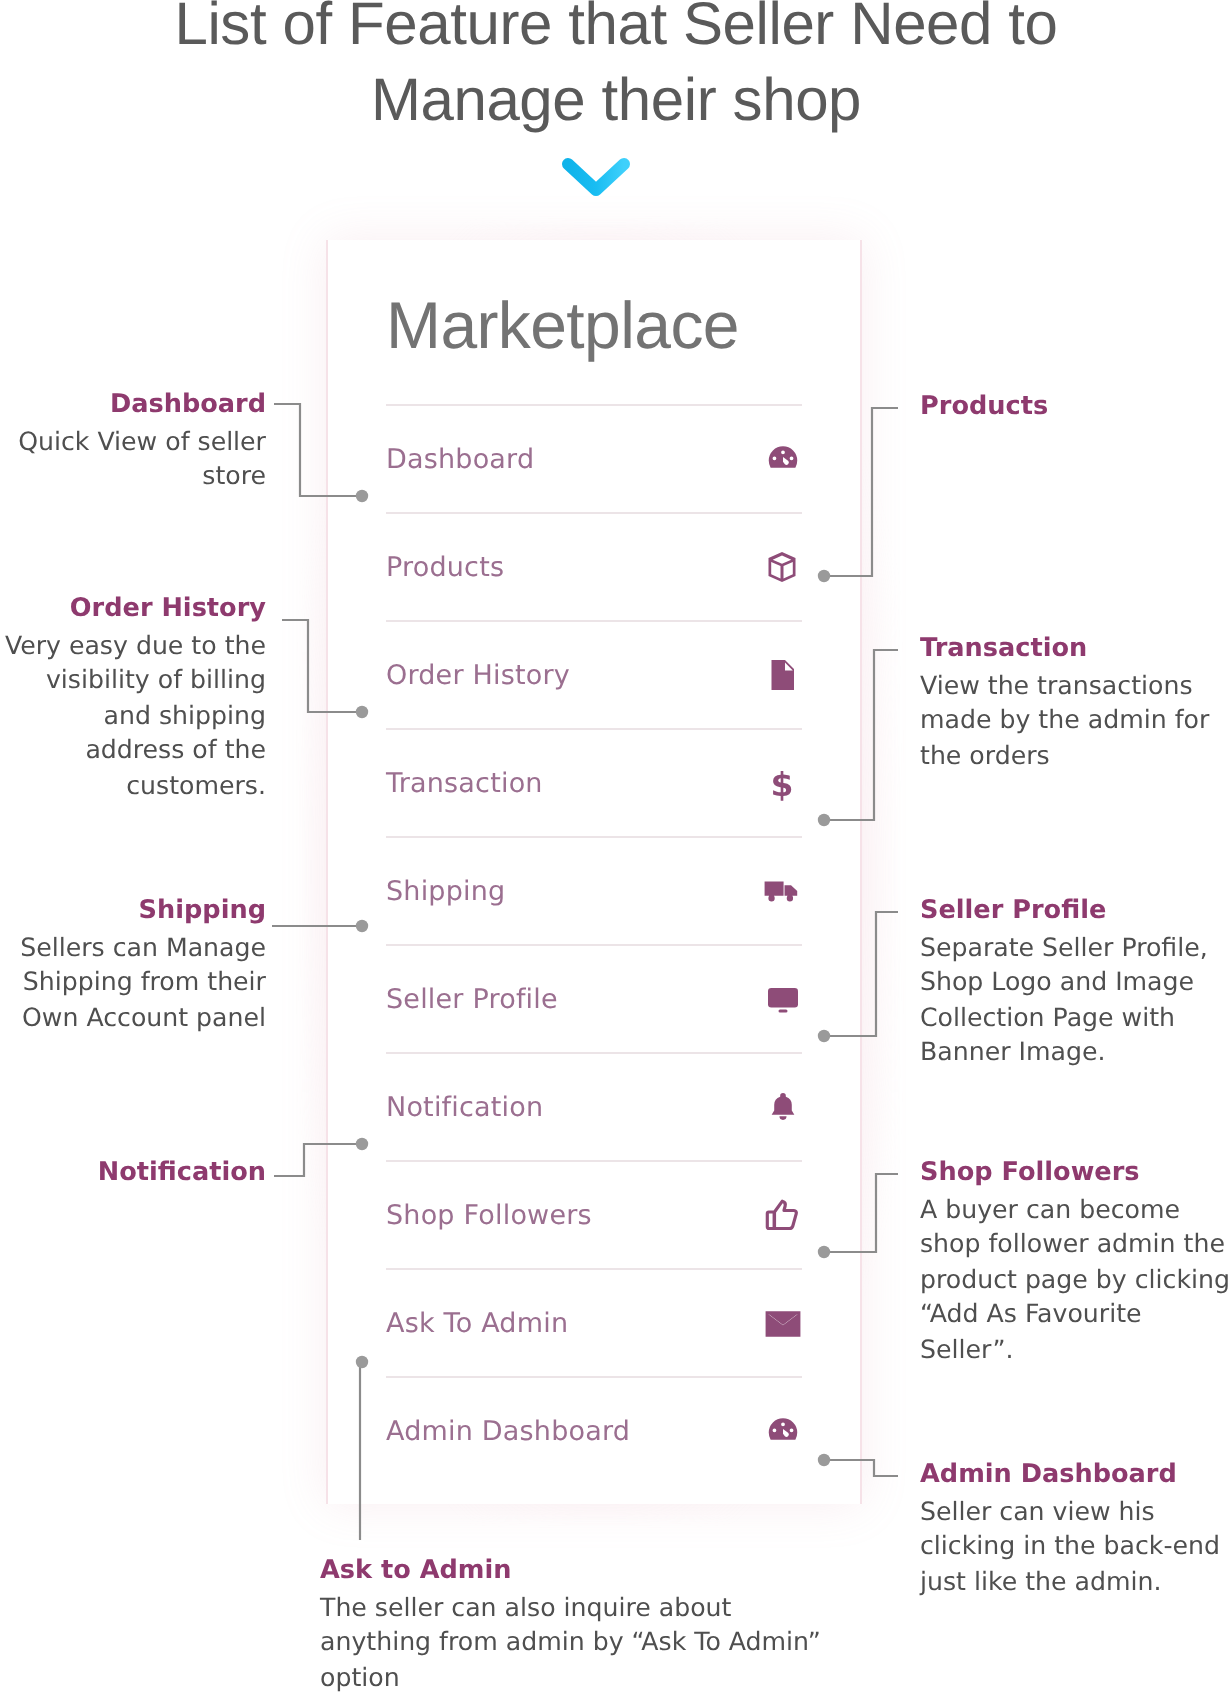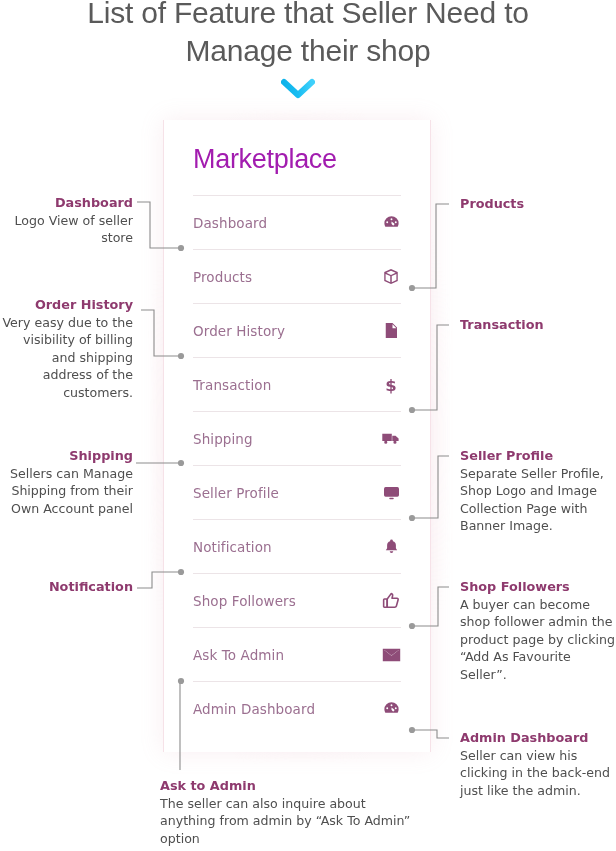--- a/index.html
+++ b/index.html
@@ -48,23 +48,23 @@
     position: absolute;
     left: 163px; top: 120px;
     width: 268px; height: 632px;
     background: #ffffff;
     border-left: 1px solid #f6e2e8;
     border-right: 1px solid #f6e2e8;
     box-shadow: 0 0 22px rgba(216,150,170,0.16);
   }
   .card-title {
     font-family: "Liberation Sans", sans-serif;
-    font-size: 27px;
+    font-size: 33px;
     font-weight: 400;
-    color: #a21caf;
+    color: #737373;
     padding: 24px 0 0 29px;
     letter-spacing: -0.3px;
   }
 
   .menu { margin-top: 20px; }
   .menu-row {
     position: relative;
     height: 54px;
     margin: 0 29px;
     display: flex;
@@ -268,21 +268,21 @@
     <circle cx="412" cy="288" r="3.1"></circle>
     <circle cx="412" cy="410" r="3.1"></circle>
     <circle cx="412" cy="518" r="3.1"></circle>
     <circle cx="412" cy="626" r="3.1"></circle>
     <circle cx="412" cy="730" r="3.1"></circle>
   </g>
 </svg>
 
 <div class="anno left" style="left:0; top:194px; width:133px;">
   <span class="h">Dashboard</span>
-  <span>Logo View of seller store</span>
+  <span>Quick View of seller store</span>
 </div>
 
 <div class="anno left" style="left:0; top:296px; width:133px;">
   <span class="h">Order History</span>
   <span>Very easy due to the visibility of billing and shipping address of the customers.</span>
 </div>
 
 <div class="anno left" style="left:0; top:447px; width:133px;">
   <span class="h">Shipping</span>
   <span>Sellers can Manage Shipping from their Own Account panel</span>
@@ -291,20 +291,21 @@
 <div class="anno left" style="left:0; top:578px; width:133px;">
   <span class="h">Notification</span>
 </div>
 
 <div class="anno right" style="left:460px; top:195px; width:156px;">
   <span class="h">Products</span>
 </div>
 
 <div class="anno right" style="left:460px; top:316px; width:156px;">
   <span class="h">Transaction</span>
+  <span>View the transactions made by the admin for the orders</span>
 </div>
 
 <div class="anno right" style="left:460px; top:447px; width:156px;">
   <span class="h">Seller Profile</span>
   <span>Separate Seller Profile, Shop Logo and Image Collection Page with Banner Image.</span>
 </div>
 
 <div class="anno right" style="left:460px; top:578px; width:156px;">
   <span class="h">Shop Followers</span>
   <span>A buyer can become shop follower admin the product page by clicking “Add As Favourite Seller”.</span>

